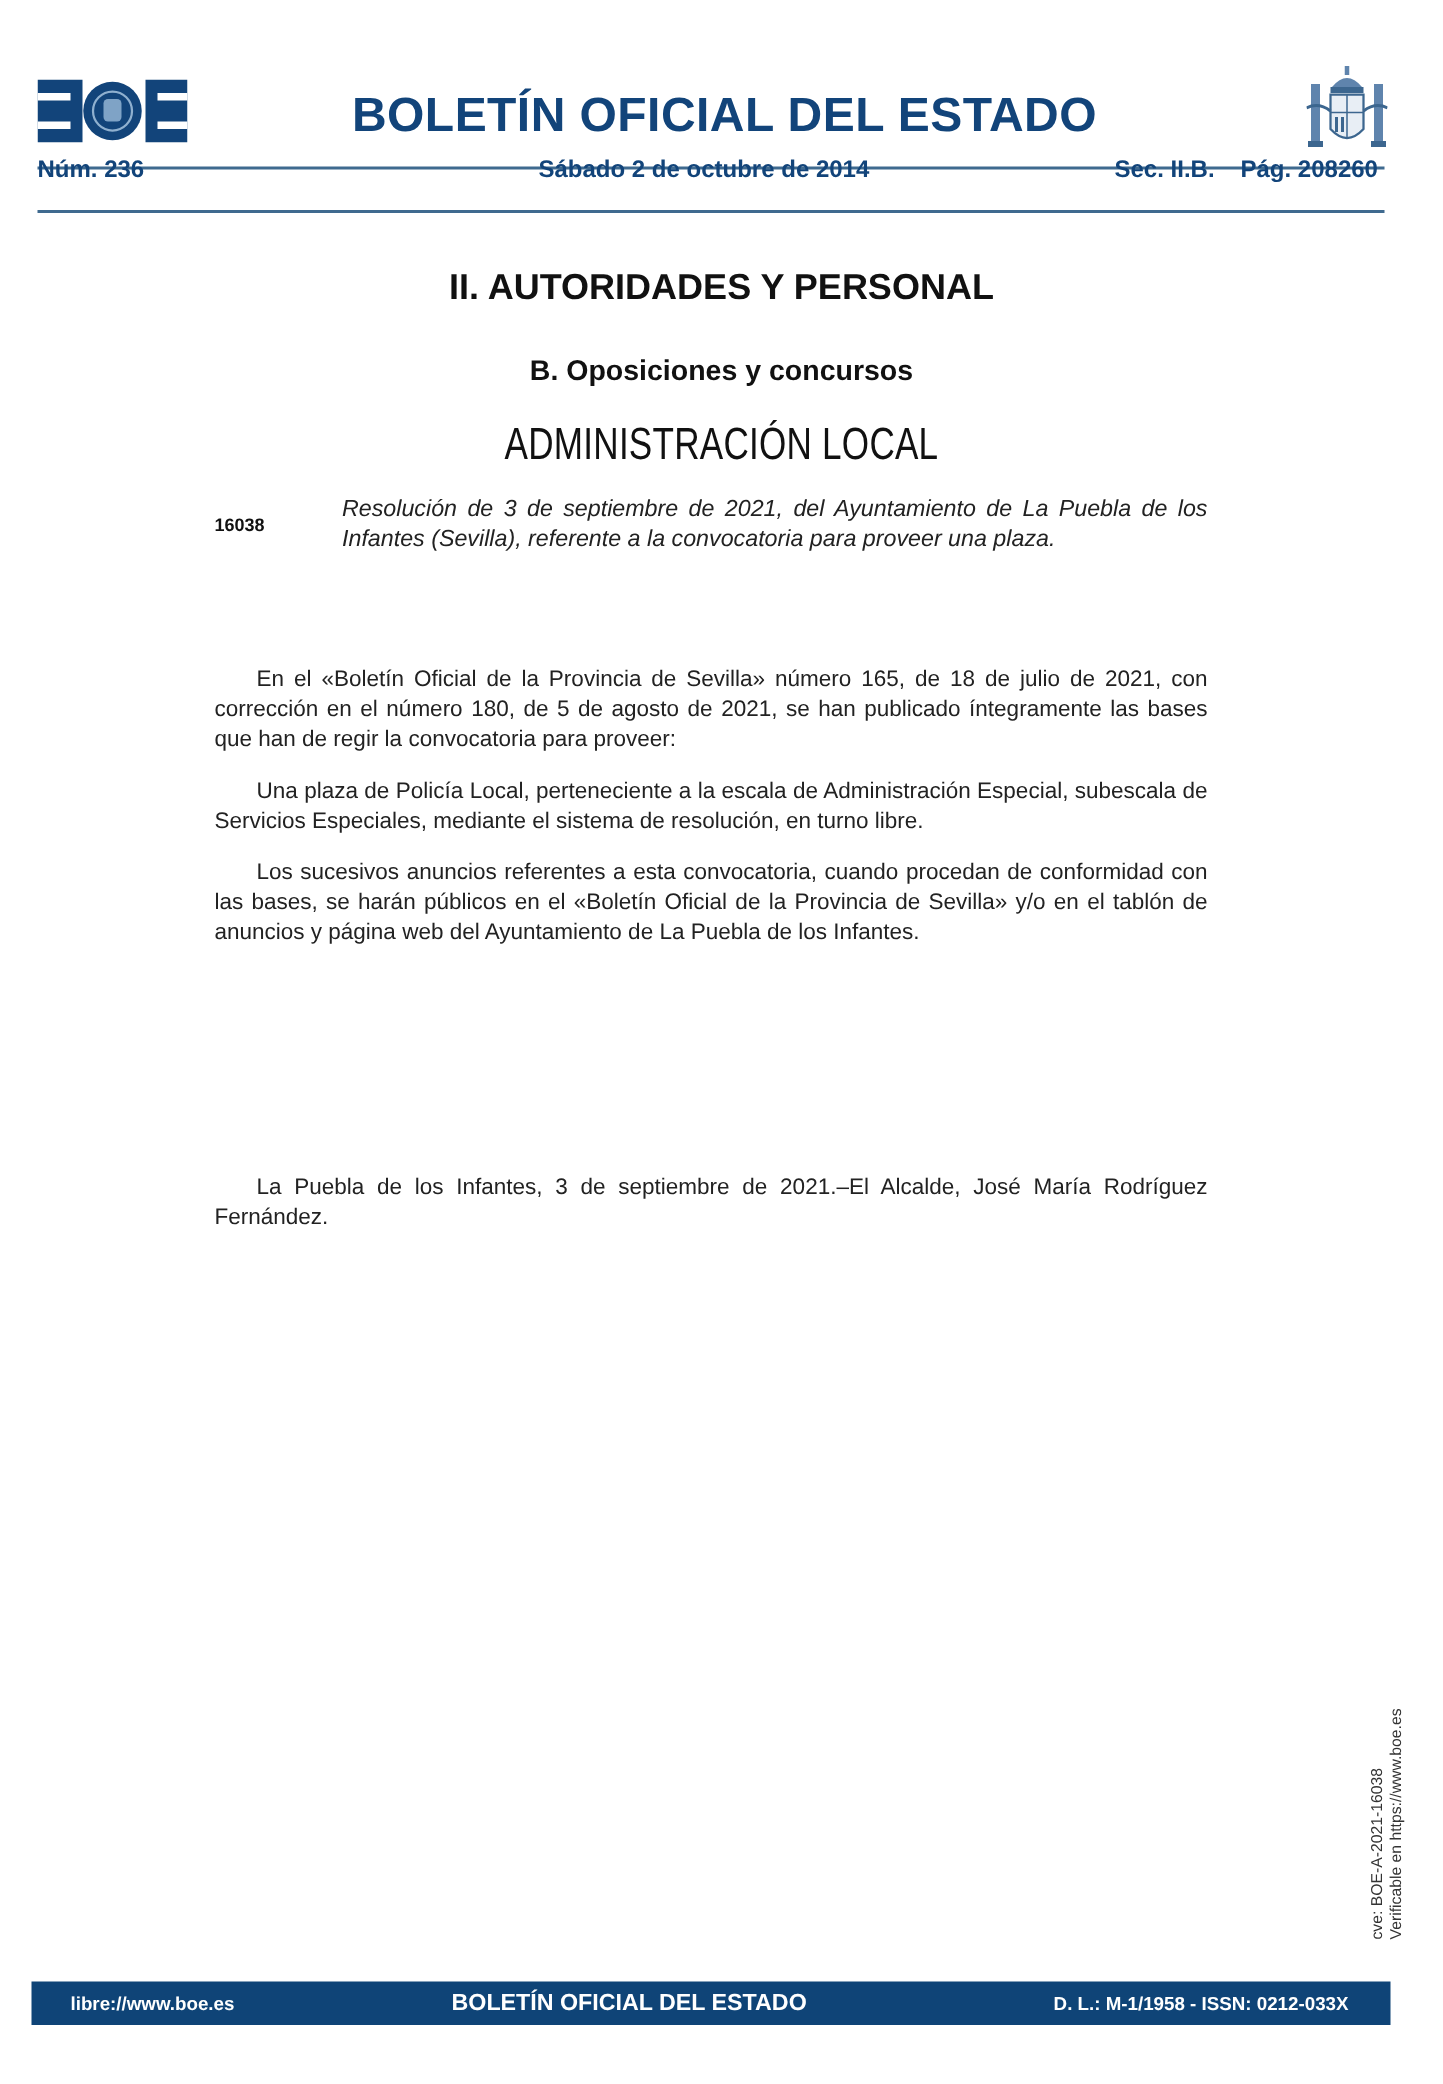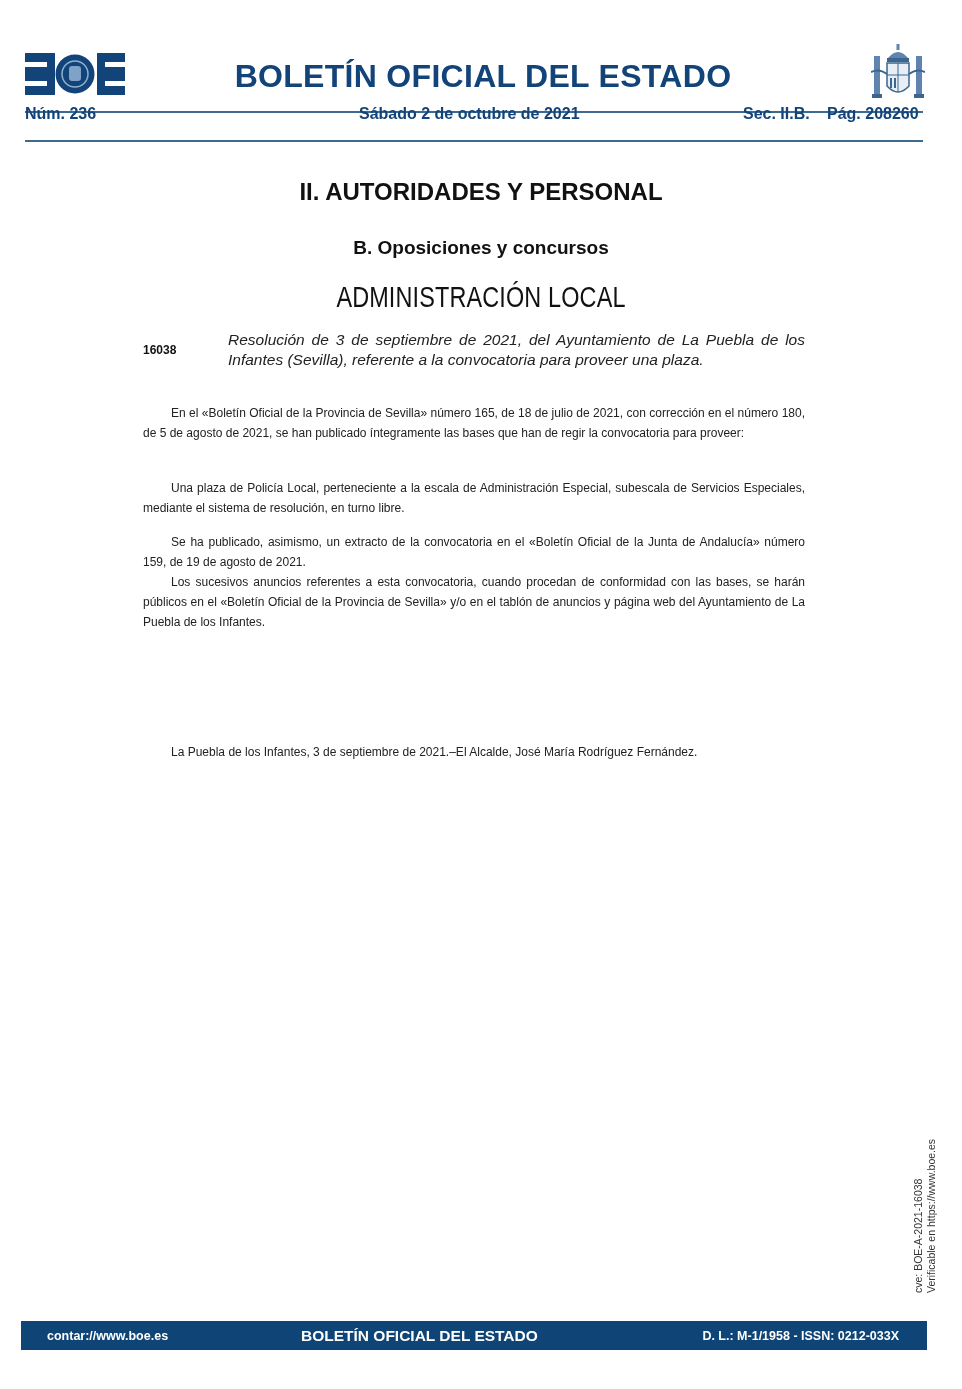--- a/index.html
+++ b/index.html
@@ -7,21 +7,21 @@
   .abs { position:absolute; }
   .logo-boe { left:25px; top:53px; width:100px; height:42px; }
   .title { left:0; width:962px; top:58px; text-align:center; font-weight:bold; font-size:32px; color:#12447a; letter-spacing:0.3px; padding-left:2px; }
   .crest { left:871px; top:44px; width:54px; height:58px; }
   .rule { left:25px; width:898px; height:2px; background:#3f6a8f; }
   .meta { top:105px; font-weight:bold; font-size:16px; color:#12447a; }
   .sec-title { left:0; width:962px; text-align:center; font-weight:bold; color:#111; }
   .admin { left:0; width:962px; text-align:center; font-size:30px; color:#111; transform:scaleX(0.78); transform-origin:center; letter-spacing:0.2px; }
   .num { left:143px; top:343px; font-weight:bold; font-size:12px; color:#111; }
   .summary { left:228px; top:330px; width:577px; font-style:italic; font-size:15.5px; line-height:20px; text-align:justify; color:#222; }
-  .body { left:143px; width:662px; font-size:12px; line-height:20px; text-align:justify; color:#222; }
+  .body { left:143px; width:662px; font-size:15px; line-height:20px; text-align:justify; color:#222;margin-top:40px; }
   .body p { margin:0; text-indent:28px; }
   .side { left:912px; top:1293px; transform:rotate(-90deg); transform-origin:left top; font-size:10.5px; line-height:13px; color:#333; white-space:nowrap; }
   .footer { left:21px; top:1321px; width:906px; height:29px; background:#0f4477; color:#fff; font-weight:bold; display:flex; align-items:center; }
   .footer .f-url { position:absolute; left:26px; font-size:12.5px; }
   .footer .f-title { position:absolute; left:280px; font-size:15.5px; }
   .footer .f-dl { position:absolute; right:28px; font-size:12.5px; }
 </style>
 </head>
 <body>
 
@@ -51,48 +51,47 @@
   <rect x="3" y="12" width="6" height="40" fill="#5f84ad"></rect>
   <rect x="45" y="12" width="6" height="40" fill="#5f84ad"></rect>
   <rect x="1" y="50" width="10" height="4" fill="#3c668f"></rect>
   <rect x="43" y="50" width="10" height="4" fill="#3c668f"></rect>
   <path d="M0 28 Q8 24 16 30" stroke="#3c668f" stroke-width="2" fill="none"></path>
   <path d="M54 28 Q46 24 38 30" stroke="#3c668f" stroke-width="2" fill="none"></path>
 </svg>
 
 <div class="abs rule" style="top:111px;"></div>
 <div class="abs meta" style="left:25px;">Núm. 236</div>
-<div class="abs meta" style="left:359px;">Sábado 2 de octubre de 2021</div>
+<div class="abs meta" style="left:359px;">Sábado 2 de octubre de 2014</div>
 <div class="abs meta" style="left:743px;">Sec. II.B.</div>
 <div class="abs meta" style="left:827px;">Pág. 208260</div>
 <div class="abs rule" style="top:140px;"></div>
 
 <div class="abs sec-title" style="top:178px; font-size:24px;">II. AUTORIDADES Y PERSONAL</div>
 <div class="abs sec-title" style="top:237px; font-size:19px;">B. Oposiciones y concursos</div>
 <div class="abs admin" style="top:280px;">ADMINISTRACIÓN LOCAL</div>
 
 <div class="abs num">16038</div>
 <div class="abs summary">Resolución de 3 de septiembre de 2021, del Ayuntamiento de La Puebla de los Infantes (Sevilla), referente a la convocatoria para proveer una plaza.</div>
 
 <div class="abs body" style="top:403px;">
   <p>En el «Boletín Oficial de la Provincia de Sevilla» número 165, de 18 de julio de 2021, con corrección en el número 180, de 5 de agosto de 2021, se han publicado íntegramente las bases que han de regir la convocatoria para proveer:</p>
 </div>
 <div class="abs body" style="top:478px;">
   <p>Una plaza de Policía Local, perteneciente a la escala de Administración Especial, subescala de Servicios Especiales, mediante el sistema de resolución, en turno libre.</p>
 </div>
 <div class="abs body" style="top:532px;">
-  <p>Se ha publicado, asimismo, un extracto de la convocatoria en el «Boletín Oficial de la Junta de Andalucía» número 159, de 19 de agosto de 2021.</p>
   <p>Los sucesivos anuncios referentes a esta convocatoria, cuando procedan de conformidad con las bases, se harán públicos en el «Boletín Oficial de la Provincia de Sevilla» y/o en el tablón de anuncios y página web del Ayuntamiento de La Puebla de los Infantes.</p>
 </div>
 <div class="abs body" style="top:742px;">
   <p>La Puebla de los Infantes, 3 de septiembre de 2021.–El Alcalde, José María Rodríguez Fernández.</p>
 </div>
 
 <div class="abs side">
   <div>cve: BOE-A-2021-16038</div>
   <div>Verificable en https://www.boe.es</div>
 </div>
 
 <div class="abs footer">
-  <span class="f-url">contar://www.boe.es</span>
+  <span class="f-url">libre://www.boe.es</span>
   <span class="f-title">BOLETÍN OFICIAL DEL ESTADO</span>
   <span class="f-dl">D. L.: M-1/1958 - ISSN: 0212-033X</span>
 </div>
 
 </body></html>

